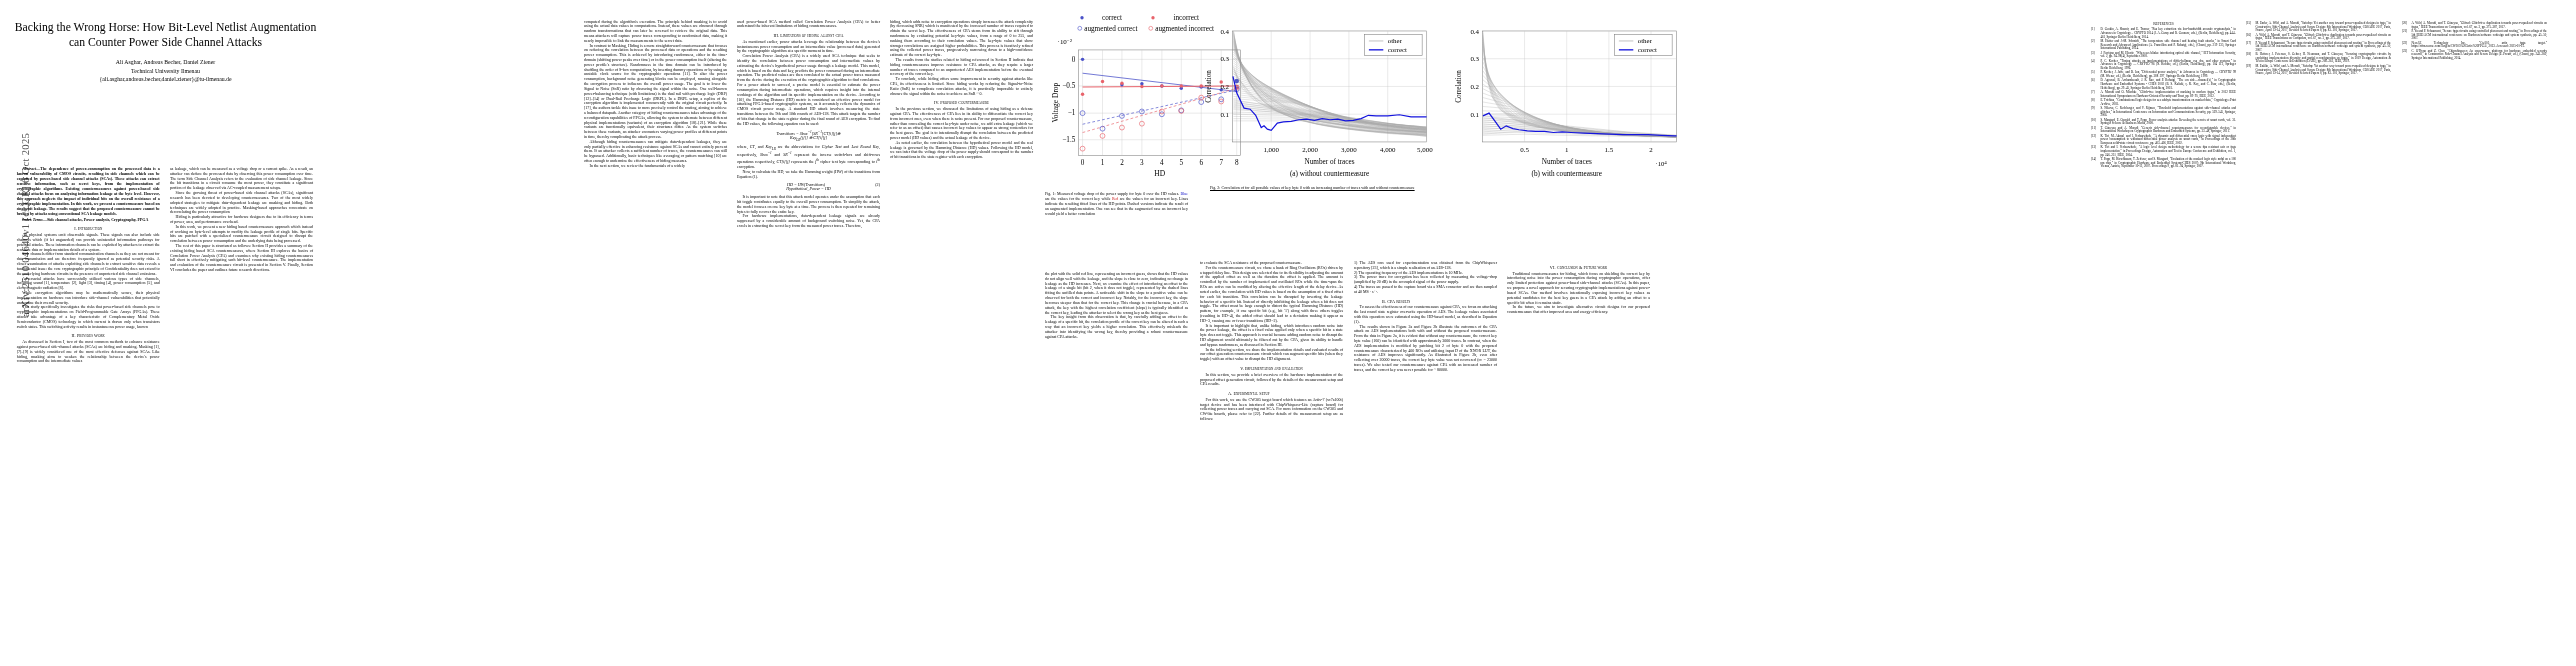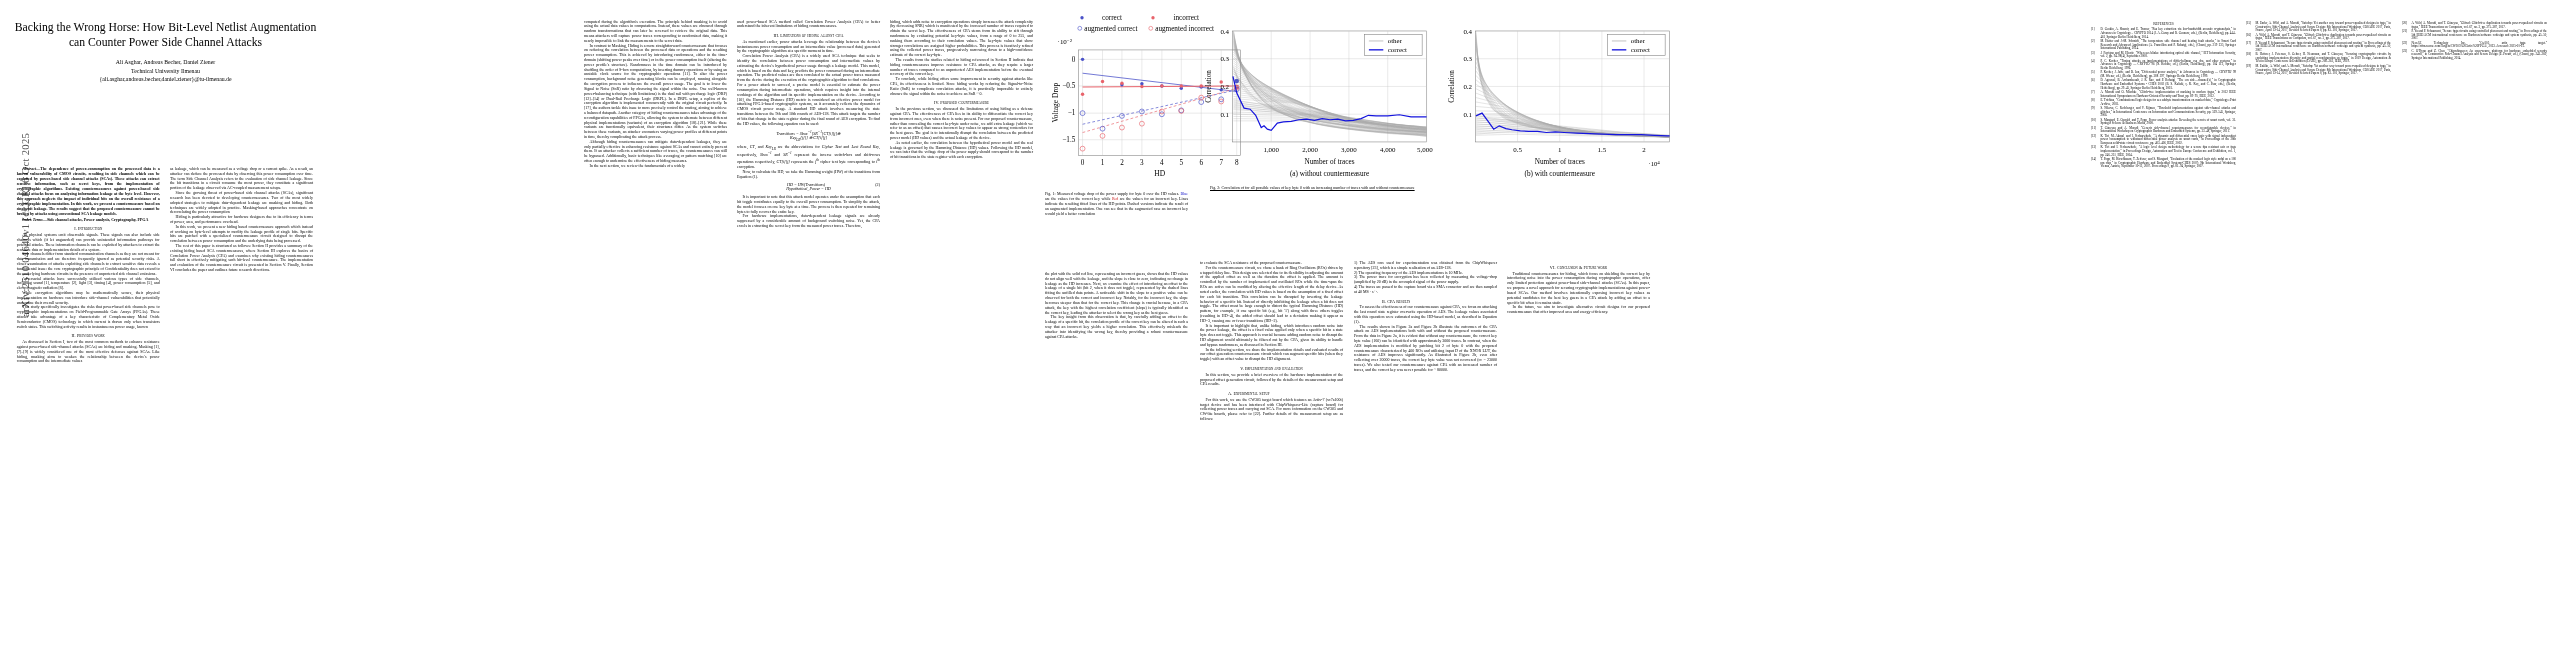--- a/index.html
+++ b/index.html
@@ -236,21 +236,21 @@
 
   <div class="col" style="left:1045px;top:192px;width:143px;">
     <p class="caption">Fig. 1: Measured voltage drop of the power supply for byte 0 over the HD values. <span class="blue">Blue</span> are the values for the correct key while <span class="red">Red</span> are the values for an incorrect key. Lines indicate the resulting fitted lines of the HD points. Dashed versions indicate the result of an augmented implementation. One can see that in the augmented case an incorrect key would yield a better correlation</p>
   </div>
   <div class="col" style="left:1045px;top:272px;width:143px;">
     <p class="noind">the plot with the solid red line, representing an incorrect guess, shows that the HD values do not align well with the leakage, and the slope is close to zero, indicating no change in leakage as the HD increases. Next, we examine the effect of introducing an offset to the leakage of a single bit (bit 2, when it does not toggle), represented by the dashed lines fitting the unfilled data points. A noticeable shift in the slope to a positive value can be observed for both the correct and incorrect key. Notably, for the incorrect key, the slope becomes steeper than that for the correct key. This change is crucial because, in a CPA attack, the key with the highest correlation coefficient (slope) is typically identified as the correct key, leading the attacker to select the wrong key as the best guess.</p>
     <p>The key insight from this observation is that, by carefully adding an offset to the leakage of a specific bit, the correlation profile of the correct key can be altered in such a way that an incorrect key yields a higher correlation. This effectively misleads the attacker into identifying the wrong key, thereby providing a robust countermeasure against CPA attacks.</p>
   </div>
 
   <div class="figbox" style="left:1200px;top:11px;width:500px;">
-    <div style="display:flex;gap:4px;">
+    <div style="display:flex;gap:11px;">
 
       <div>
         <svg width="239" height="172" viewBox="0 0 430 310">
           <defs>
             <clipPath id="clipA">
                 <rect x="58" y="36" width="350" height="200"></rect>
               </clipPath>
           </defs>
           <rect x="58" y="36" width="350" height="200" fill="none" stroke="#808080" stroke-width="1"></rect>
           <g stroke="#c8c8c8" stroke-width=".7">

